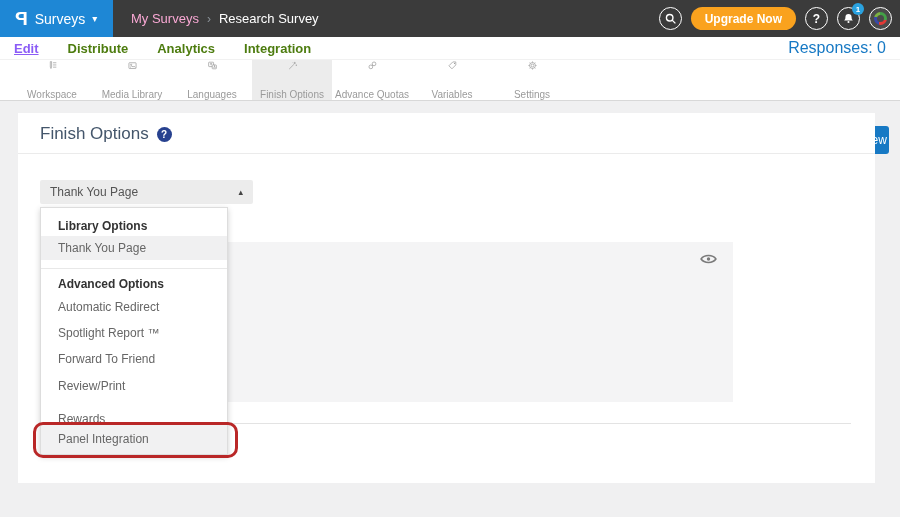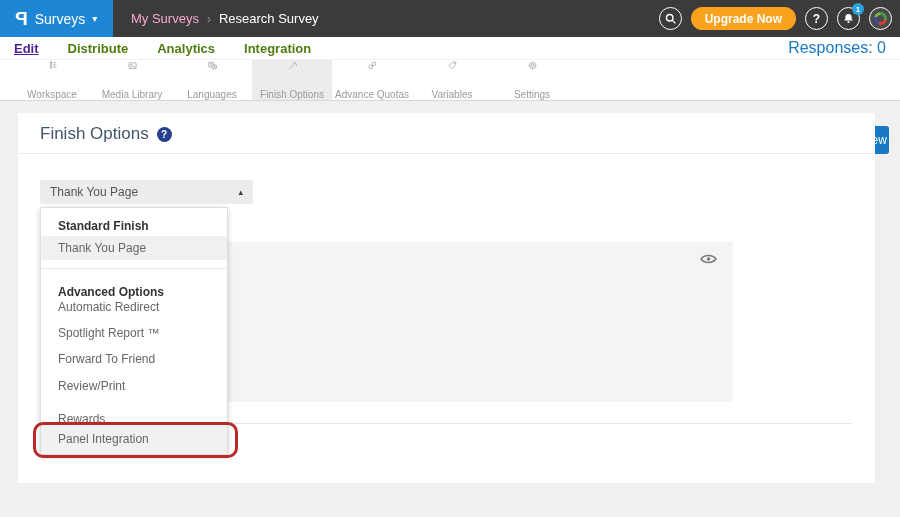--- a/index.html
+++ b/index.html
@@ -55,21 +55,21 @@
     background:#4a4a4a;
   }
 
   
   .navbar {
     position:absolute; top:37px; left:0; width:900px; height:23px; background:#fff;
     display:flex; align-items:center; border-bottom:1px solid #f1f1f1;
   }
   .nav-item { font-size:13px; font-weight:bold; color:#4d7c0f; margin-left:29px; cursor:pointer; }
   .nav-item:first-child { margin-left:14px; }
-  .nav-item.active { color:#4c1d95; text-decoration:underline; }
+  .nav-item.active { color:#8b5cf6; text-decoration:underline; }
   .responses { position:absolute; right:14px; font-size:16px; color:#1779c4; }
 
   
   .toolbar {
     position:absolute; top:60px; left:0; width:900px; height:41px; background:#fff;
     border-bottom:1px solid #d8d8d8;
   }
   .tb-items { position:absolute; left:12px; top:0; height:40px; display:flex; }
   .tb-item {
     width:80px; height:40px; display:flex; flex-direction:column; align-items:center;
@@ -117,21 +117,21 @@
   
   .dd-menu {
     position:absolute; left:22px; top:94px; width:188px; height:248px; background:#fff;
     border:1px solid #ddd; box-shadow:0 2px 6px rgba(0,0,0,0.18); z-index:5;
   }
   .mi { position:absolute; left:0; width:186px; font-size:12px; color:#666; padding-left:17px; cursor:pointer; }
   .mi-header { position:absolute; left:0; width:186px; font-size:12px; font-weight:bold; color:#333; padding-left:17px; }
   .mi-h1 { top:7px; height:22px; line-height:22px; }
   .mi-thankyou { top:28px; height:24px; line-height:24px; background:#f0f0f1; }
   .menu-div { position:absolute; left:0; top:60px; width:186px; height:1px; background:#e8e8e8; }
-  .mi-h2 { top:73px; height:22px; line-height:22px; }
+  .mi-h2 { top:65px; height:22px; line-height:22px; }
   .mi-auto    { top:88px;  height:22px; line-height:22px; }
   .mi-spot    { top:114px; height:22px; line-height:22px; }
   .mi-forward { top:140px; height:22px; line-height:22px; }
   .mi-review  { top:167px; height:22px; line-height:22px; }
   .mi-rewards { top:200px; height:22px; line-height:22px; }
   .mi-panel   { top:216px; height:30px; line-height:30px; background:#f1f1f2; }
 
   .annotation {
     position:absolute; left:15px; top:309px; width:205px; height:36px;
     border:3px solid #b92727; border-radius:10px; z-index:9; pointer-events:none;
@@ -288,21 +288,21 @@
       <svg width="17" height="12" viewBox="0 0 16 11">
         <path d="M1 5.5 C4 1.2 12 1.2 15 5.5 C12 9.8 4 9.8 1 5.5 z" fill="none" stroke="#7a7a7a" stroke-width="1.4"></path>
         <circle cx="8" cy="5.5" r="1.6" fill="#7a7a7a"></circle>
       </svg>
     </span>
   </div>
 
   <div class="lower-divider"></div>
 
   <div class="dd-menu">
-    <div class="mi-header mi-h1">Standard Finish</div>
+    <div class="mi-header mi-h1">Library Options</div>
     <div class="mi mi-thankyou">Thank You Page</div>
     <div class="menu-div"></div>
     <div class="mi-header mi-h2">Advanced Options</div>
     <div class="mi mi-auto">Automatic Redirect</div>
     <div class="mi mi-forward">Forward To Friend</div>
     <div class="mi mi-spot">Spotlight Report ™</div>
     <div class="mi mi-review">Review/Print</div>
     <div class="mi mi-rewards">Rewards</div>
     <div class="mi mi-panel">Panel Integration</div>
   </div>

